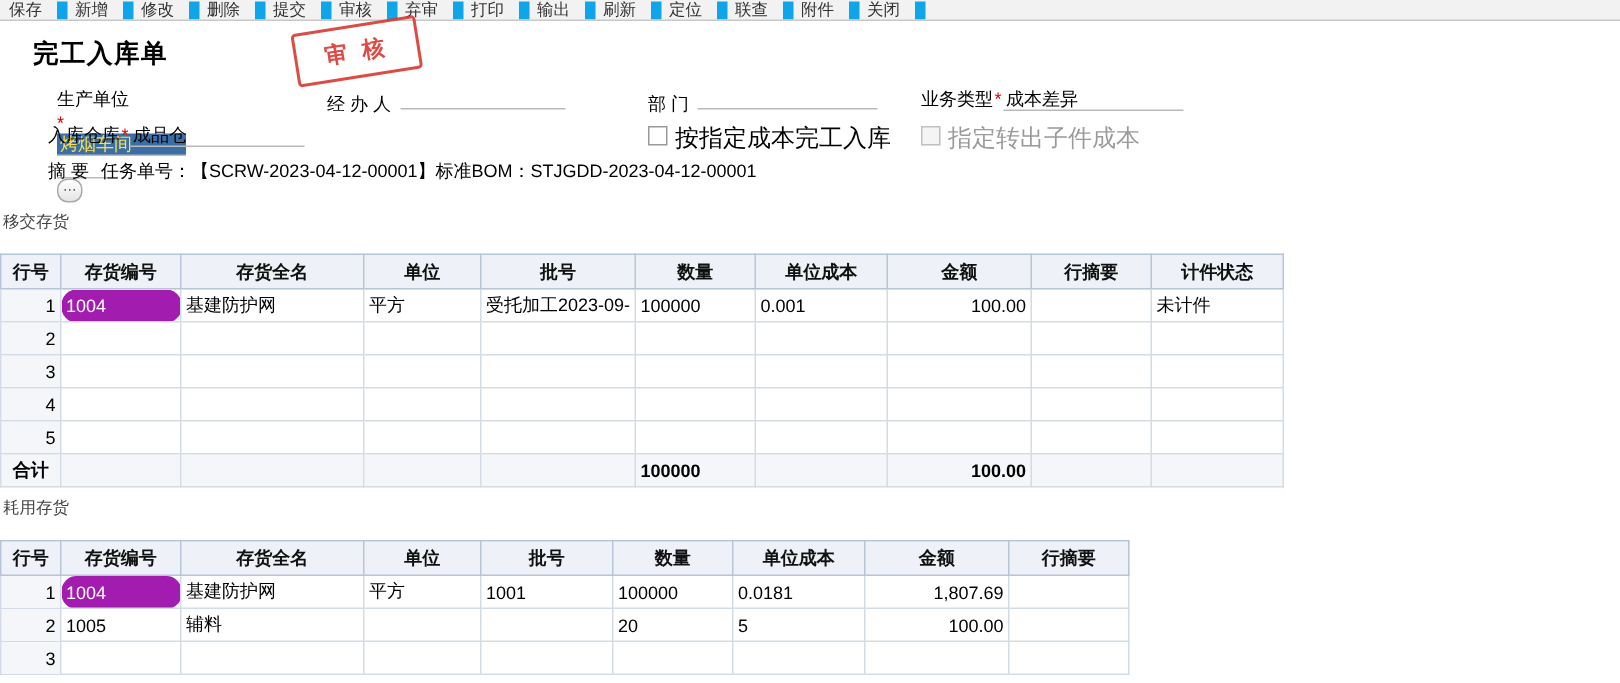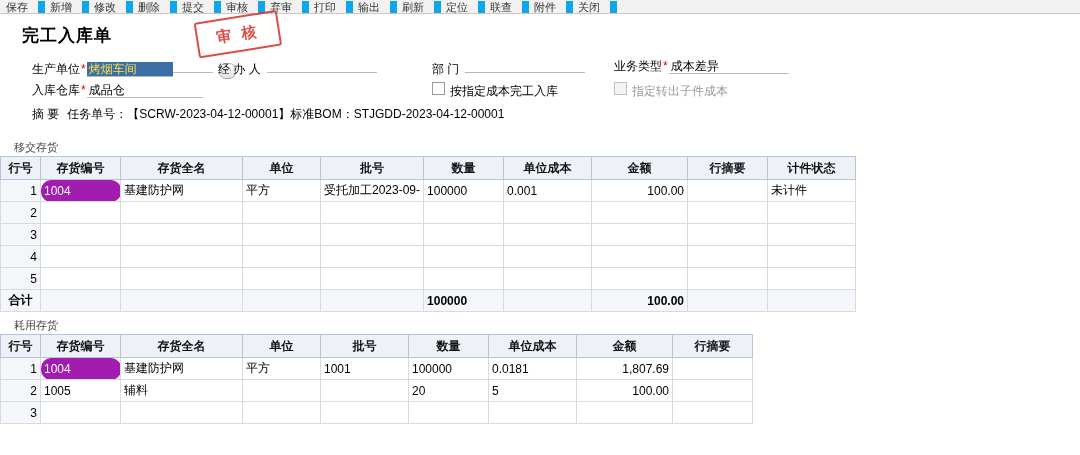--- a/index.html
+++ b/index.html
@@ -127,34 +127,34 @@
     border: 1px solid #9a9a9a;
     background: #fff;
     margin-right: 5px;
     vertical-align: -1px;
   }
   .chk.disabled {
     border-color: #c0c0c0;
     background: #f4f4f4;
   }
   .chk-label {
-    font-size: 12px;
+    font-size: 16px;
   }
   .chk-label.disabled {
     color: #9a9a9a;
   }
   
   .section {
     margin-top: 6px;
   }
   .section-title {
     font-size: 11px;
     color: #444;
-    padding-left: 14px;
-    margin-bottom: 1px;
+    padding-left: 2px;
+    margin-bottom: 14px;
   }
   table.grid {
     border-collapse: collapse;
     table-layout: fixed;
     font-size: 12px;
   }
   table.grid th {
     background: #eef2f8;
     border: 1px solid #b5c4d6;
     font-weight: bold;
@@ -211,21 +211,21 @@
 <div class="title-row">
   <div class="doc-title">完工入库单</div>
   <div class="stamp">
     <div class="stamp-box">审 核</div>
   </div>
 </div>
 
 <div class="form">
 
   <div class="form-row">
-    <div class="fld" style="left:32px;">
+    <div class="fld" style="left:32px;flex-direction:column;">
       <span class="lbl">生产单位</span>
         <span class="req">*</span>
       <span class="uline val-sel" style="width:86px;">烤烟车间</span>
       <span class="uline" style="width:40px;"></span>
       <span class="browse-btn">⋯</span>
     </div>
     <div class="fld" style="left:218px;">
       <span class="lbl">经 办 人</span>
       <span class="uline" style="width:110px;margin-left:6px;"></span>
     </div>

